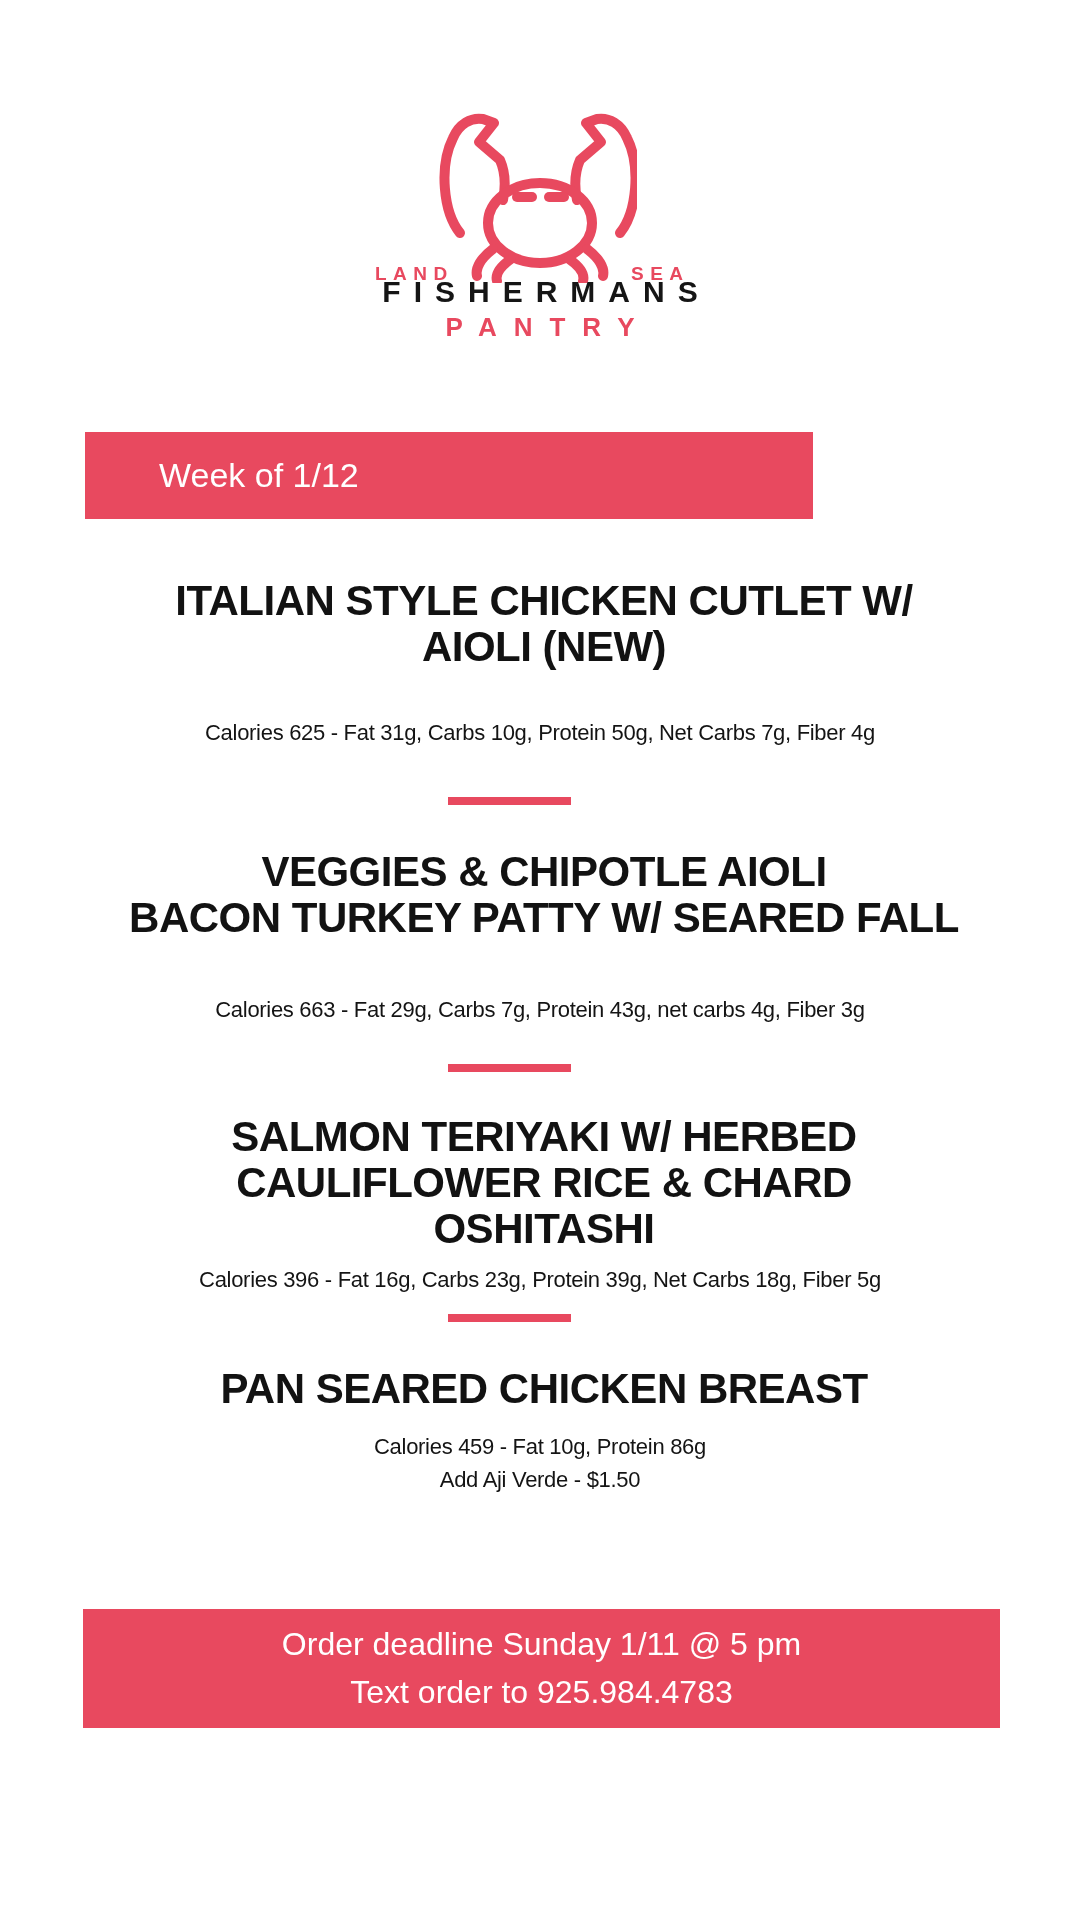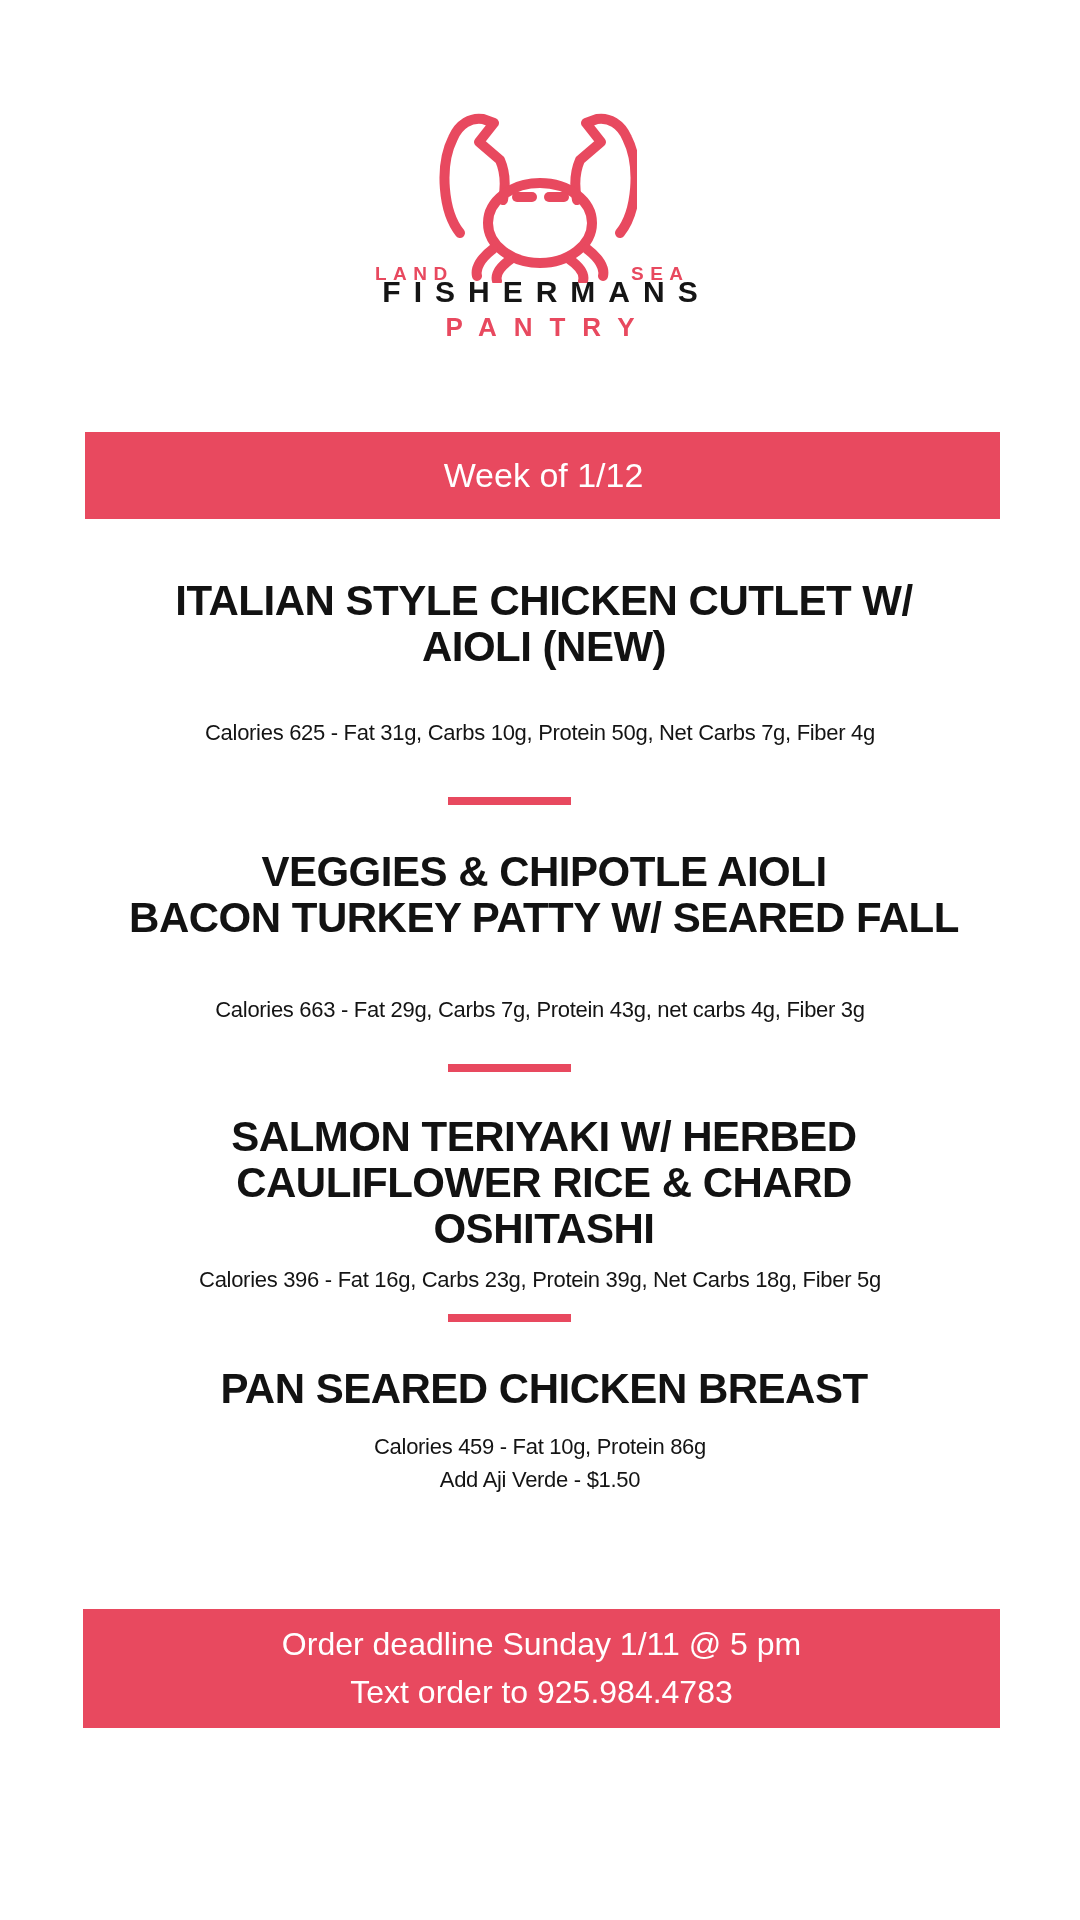--- a/index.html
+++ b/index.html
@@ -35,22 +35,22 @@
     color:var(--accent,#e8495f);
   }
 
   
   .banner {
     position:absolute;
     background:var(--accent,#e8495f);
     color:#ffffff;
   }
   .top-banner {
-    left:85px; top:432px; width:915px; height:87px;
-    display:flex; align-items:center; justify-content:center;
+    left:85px; top:432px; width:728px; height:87px;
+    display:flex; align-items:center; justify-content:flex-start;
     padding:0 72px 0 74px; box-sizing:border-box;
     font-size:34px; font-weight:400;
   }
   .bottom-banner {
     left:83px; top:1609px; width:917px; height:119px;
     display:flex; flex-direction:column; align-items:center; justify-content:space-evenly;
     padding:5px 0; box-sizing:border-box;
     font-size:32px; font-weight:400; text-align:center;
   }
 

